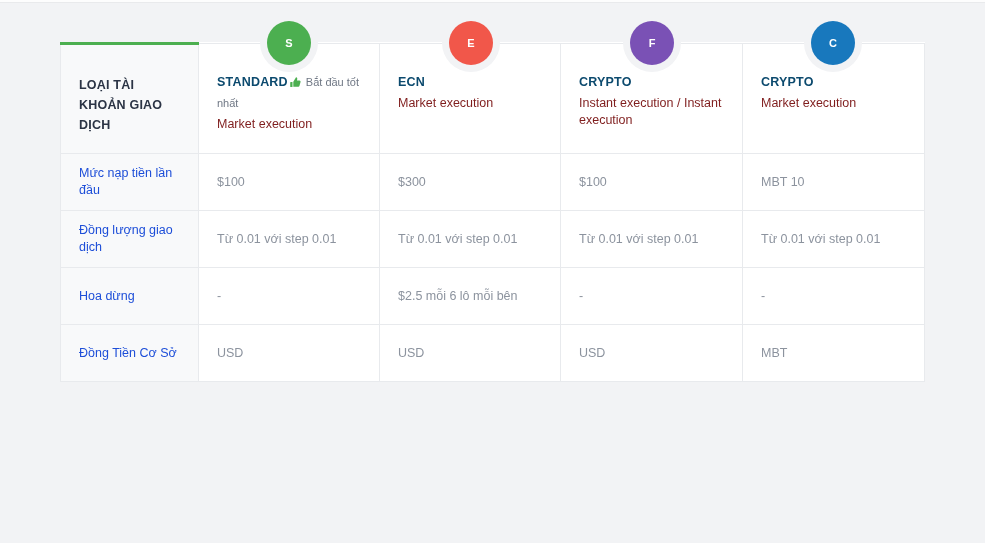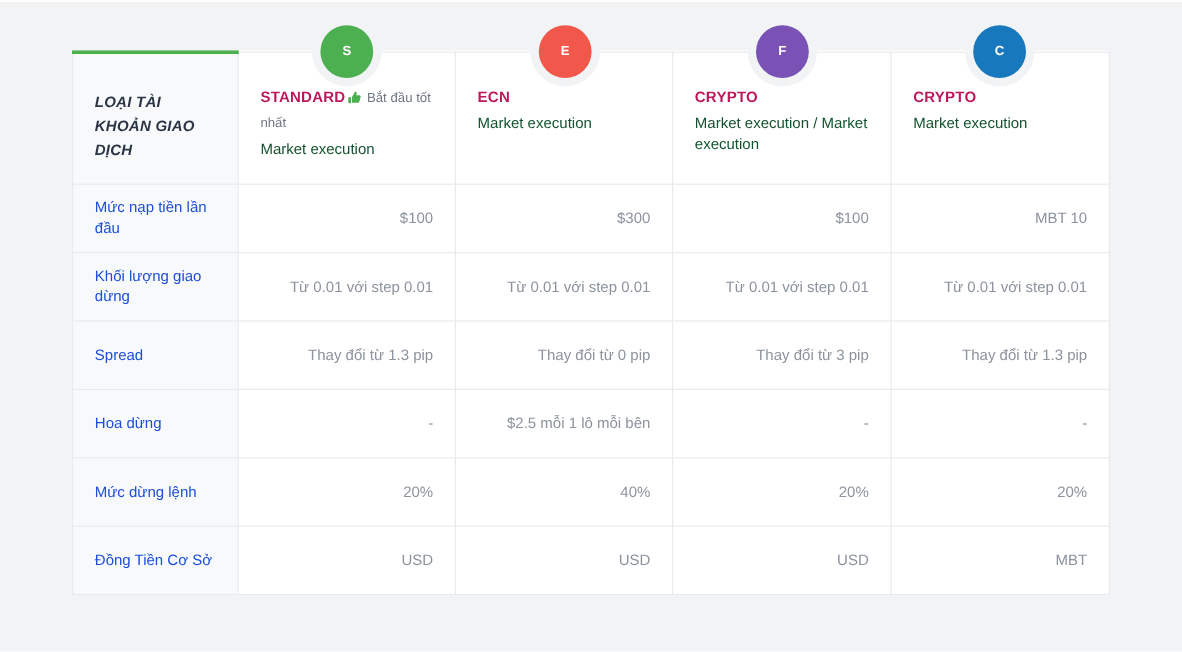--- a/index.html
+++ b/index.html
@@ -57,61 +57,61 @@
     font-size: 12.5px;
     font-weight: bold;
     color: #2b3445;
     letter-spacing: 0.2px;
     line-height: 20px;
     text-transform: uppercase;
   }
   .plan-name {
     font-size: 12.5px;
     font-weight: bold;
-    color: #be185d;
+    color: #0c4a6e;
     letter-spacing: 0.2px;
     display: inline;
     vertical-align: baseline;
   }
   .plan-badge {
     display: inline;
     font-size: 11px;
     color: #6f7784;
     line-height: 15px;
     margin-left: 2px;
   }
   .thumb-icon {
     display: inline-block;
     vertical-align: -3px;
     margin: 0 2px 0 1px;
   }
   .plan-exec {
     font-size: 12.5px;
-    color: #14532d;
+    color: #7f1d1d;
     line-height: 17px;
     margin-top: 5px;
   }
 
   
   tbody th {
     background: #f8f9fa;
     border: 1px solid #e8eaed;
     text-align: left;
     vertical-align: middle;
     padding: 0 18px;
     height: 57px;
     font-size: 12.5px;
     font-weight: normal;
     color: #1d4ed8;
     line-height: 17px;
   }
   tbody td {
     background: #ffffff;
     border: 1px solid #e8eaed;
-    text-align: right;
+    text-align: left;
     vertical-align: middle;
     padding: 0 18px;
     height: 57px;
     font-size: 12.5px;
     color: #8c939e;
     line-height: 17px;
   }
 
   
   .badge-layer {
@@ -165,21 +165,21 @@
   <table>
     <colgroup>
       <col class="c-label">
         <col class="c-std">
         <col class="c-ecn">
         <col class="c-fix">
         <col class="c-cry">
     </colgroup>
     <thead>
       <tr>
-        <th class="label-head" style="border-top-color: rgb(76, 175, 80); font-style: italic;">
+        <th class="label-head" style="border-top-color: rgb(76, 175, 80);">
           <div class="label-title">LOẠI TÀI KHOẢN GIAO DỊCH</div>
         </th>
 
         <th>
           <div>
             <span class="plan-name">STANDARD</span><span class="thumb-icon"><svg width="13" height="13" viewBox="0 0 16 16">
                   <path d="M2.2 7.4h2.1v6.2H2.2a.7.7 0 0 1-.7-.7V8.1c0-.4.3-.7.7-.7z" fill="#4caf50"></path>
                   <path d="M5.3 7.2 8.3 2c.2-.4.7-.5 1.1-.3.6.3.9 1 .8 1.7l-.4 2.1h3.1c.9 0 1.6.9 1.3 1.8l-1.3 4.6c-.2.8-.9 1.3-1.7 1.3H5.3V7.2z" fill="#4caf50"></path>
                 </svg></span><span class="plan-badge">Bắt đầu tốt nhất</span>
           </div>
@@ -190,66 +190,52 @@
           <div>
             <span class="plan-name">ECN</span>
           </div>
           <div class="plan-exec">Market execution</div>
         </th>
 
         <th>
           <div>
             <span class="plan-name">CRYPTO</span>
           </div>
-          <div class="plan-exec">Market execution / Market execution</div>
+          <div class="plan-exec">Instant execution / Instant execution</div>
         </th>
 
         <th>
           <div>
             <span class="plan-name">CRYPTO</span>
           </div>
           <div class="plan-exec">Market execution</div>
         </th>
       </tr>
     </thead>
     <tbody id="table-body">
         <tr>
           <th>Mức nạp tiền lần đầu</th>
           <td>$100</td>
           <td>$300</td>
           <td>$100</td>
           <td>MBT 10</td>
         </tr>
         <tr>
-          <th>Khối lượng giao dừng</th>
-          <td>Từ 0.01 với step 0.01</td>
-          <td>Từ 0.01 với step 0.01</td>
-          <td>Từ 0.01 với step 0.01</td>
-          <td>Từ 0.01 với step 0.01</td>
-        </tr>
-        <tr>
-          <th>Spread</th>
-          <td>Thay đổi từ 1.3 pip</td>
-          <td>Thay đổi từ 0 pip</td>
-          <td>Thay đổi từ 3 pip</td>
-          <td>Thay đổi từ 1.3 pip</td>
+          <th>Đồng lượng giao dịch</th>
+          <td>Từ 0.01 với step 0.01</td>
+          <td>Từ 0.01 với step 0.01</td>
+          <td>Từ 0.01 với step 0.01</td>
+          <td>Từ 0.01 với step 0.01</td>
         </tr>
         <tr>
           <th>Hoa dừng</th>
           <td>-</td>
-          <td>$2.5 mỗi 1 lô mỗi bên</td>
+          <td>$2.5 mỗi 6 lô mỗi bên</td>
           <td>-</td>
           <td>-</td>
-        </tr>
-        <tr>
-          <th>Mức dừng lệnh</th>
-          <td>20%</td>
-          <td>40%</td>
-          <td>20%</td>
-          <td>20%</td>
         </tr>
         <tr>
           <th>Đồng Tiền Cơ Sở</th>
           <td>USD</td>
           <td>USD</td>
           <td>USD</td>
           <td>MBT</td>
         </tr>
       </tbody>
   </table>

